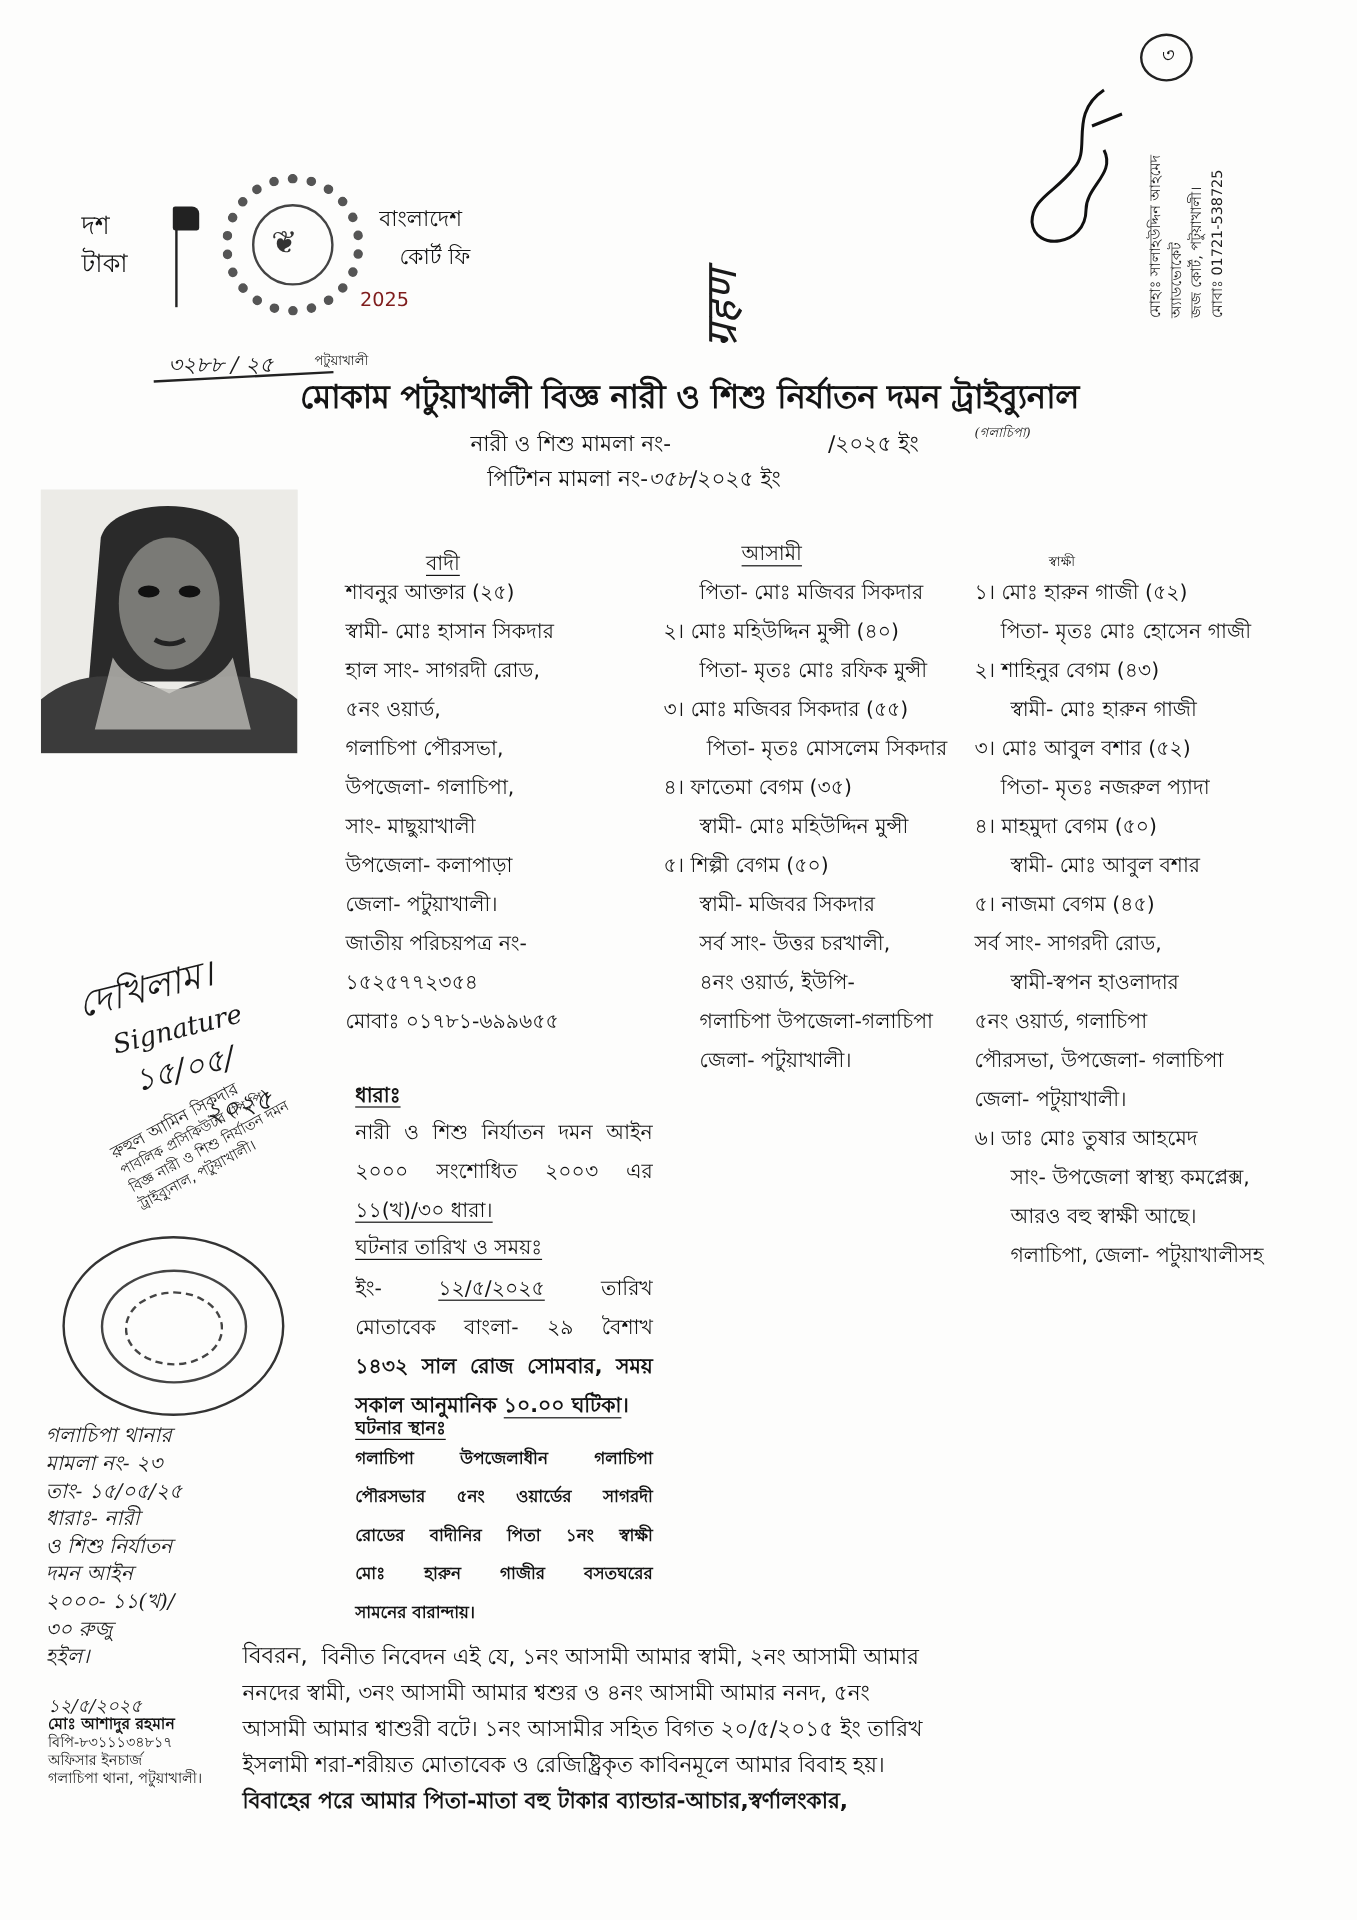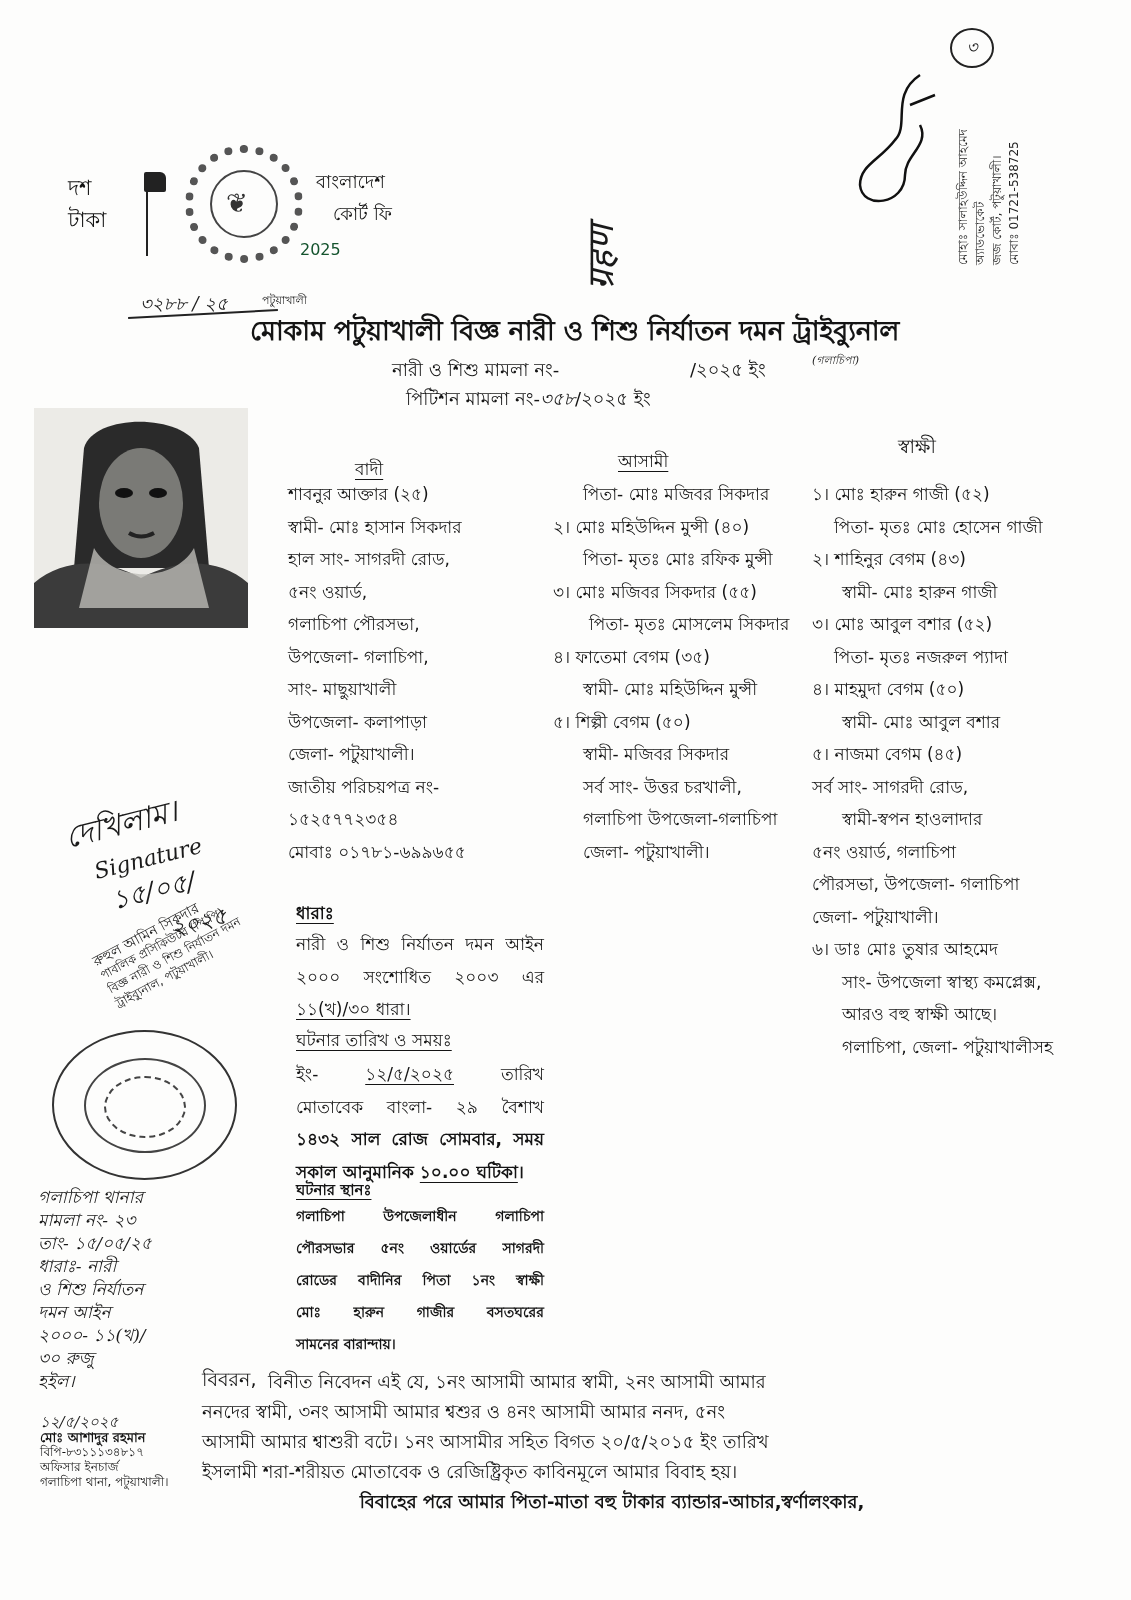--- a/index.html
+++ b/index.html
@@ -14,21 +14,21 @@
   
   .fee-label { left: 68px; top: 172px; font-size: 21px; line-height: 32px; }
   .flag-mark { left: 144px; top: 172px; width: 22px; height: 20px; background: #222; border-radius: 2px 6px 2px 2px; }
   .flag-pole { left: 146px; top: 176px; width: 2px; height: 80px; background: #222; }
   .seal-round { left: 185px; top: 145px; width: 118px; height: 118px; border-radius: 50%;
     border: 8px dotted #555; box-sizing: border-box; }
   .seal-inner { left: 210px; top: 170px; width: 68px; height: 68px; border-radius: 50%; border: 2px solid #444; box-sizing: border-box; }
   .seal-leaf { left: 226px; top: 188px; font-size: 26px; color: #333; }
   .stamp-country { left: 316px; top: 168px; font-size: 18px; }
   .stamp-type { left: 333px; top: 200px; font-size: 18px; }
-  .stamp-year { left: 300px; top: 240px; font-size: 16px; color: #14532d; }
+  .stamp-year { left: 300px; top: 240px; font-size: 16px; color: #7f1d1d; }
 
   .hand-received { left: 575px; top: 115px; font-size: 36px; transform: rotate(-90deg); transform-origin: left top; top: 290px; }
 
   
   .lawyer-block { left: 955px; top: 265px; transform: rotate(-90deg); transform-origin: left top; font-size: 12px; line-height: 17px; color: #222; }
   .page-num { left: 950px; top: 28px; width: 40px; height: 36px; border: 2px solid #222; border-radius: 50%; text-align: center; line-height: 34px; font-size: 17px; }
   .lawyer-sign { left: 850px; top: 65px; width: 90px; height: 150px; }
 
   
   .court-title { left: 250px; top: 310px; font-size: 27px; font-weight: bold; letter-spacing: -0.3px; }
@@ -166,25 +166,26 @@
   <div style="padding-left:30px">পিতা- মোঃ মজিবর সিকদার</div>
   <div>২। মোঃ মহিউদ্দিন মুন্সী (৪০)</div>
   <div style="padding-left:30px">পিতা- মৃতঃ মোঃ রফিক মুন্সী</div>
   <div>৩।  মোঃ মজিবর সিকদার (৫৫)</div>
   <div style="padding-left:36px">পিতা- মৃতঃ মোসলেম সিকদার</div>
   <div>৪। ফাতেমা বেগম (৩৫)</div>
   <div style="padding-left:30px">স্বামী- মোঃ মহিউদ্দিন মুন্সী</div>
   <div>৫। শিল্পী বেগম (৫০)</div>
   <div style="padding-left:30px">স্বামী- মজিবর সিকদার</div>
   <div style="padding-left:30px">সর্ব সাং- উত্তর চরখালী,</div>
+  <div style="padding-left:30px">৪নং ওয়ার্ড, ইউপি-</div>
   <div style="padding-left:30px">গলাচিপা উপজেলা-গলাচিপা</div>
   <div style="padding-left:30px">জেলা- পটুয়াখালী।</div>
 </div>
 
-<div class="abs" style="left:874px; top:432px; font-size:19px;margin-left:24px;">স্বাক্ষী</div>
+<div class="abs" style="left:874px; top:460px; font-size:11px;">স্বাক্ষী</div>
 <div class="abs txt" style="left:812px; top:478px;">
   <div>১। মোঃ হারুন গাজী (৫২)</div>
   <div style="padding-left:22px">পিতা- মৃতঃ মোঃ হোসেন গাজী</div>
   <div>২। শাহিনুর বেগম (৪৩)</div>
   <div style="padding-left:30px">স্বামী- মোঃ হারুন গাজী</div>
   <div>৩। মোঃ আবুল বশার (৫২)</div>
   <div style="padding-left:22px">পিতা- মৃতঃ নজরুল প্যাদা</div>
   <div>৪। মাহমুদা বেগম (৫০)</div>
   <div style="padding-left:30px">স্বামী- মোঃ আবুল বশার</div>
   <div>৫। নাজমা বেগম (৪৫)</div>
@@ -234,13 +235,13 @@
   <div>বিপি-৮৩১১১৩৪৮১৭</div>
   <div>অফিসার ইনচার্জ</div>
   <div>গলাচিপা থানা, পটুয়াখালী।</div>
 </div>
 
 <div class="abs details-label">বিবরন,</div>
 <div class="abs narr" style="top:1368px; padding-left:0; left:268px;">বিনীত নিবেদন এই যে, ১নং আসামী আমার স্বামী, ২নং আসামী আমার</div>
 <div class="abs narr" style="top:1398px; left:202px; width:820px;">ননদের স্বামী, ৩নং আসামী আমার শ্বশুর ও ৪নং আসামী আমার ননদ, ৫নং</div>
 <div class="abs narr" style="top:1428px; left:202px; width:820px;">আসামী আমার শ্বাশুরী বটে। ১নং আসামীর সহিত বিগত ২০/৫/২০১৫ ইং তারিখ</div>
 <div class="abs narr" style="top:1458px; left:202px; width:820px;">ইসলামী শরা-শরীয়ত মোতাবেক ও রেজিষ্ট্রিকৃত কাবিনমূলে আমার বিবাহ হয়।</div>
-<div class="abs narr bold" style="top:1488px; left:202px; width:820px;text-align:center;">বিবাহের পরে আমার পিতা-মাতা বহু টাকার ব্যান্ডার-আচার,স্বর্ণালংকার,</div>
+<div class="abs narr bold" style="top:1488px; left:202px; width:820px;">বিবাহের পরে আমার পিতা-মাতা বহু টাকার ব্যান্ডার-আচার,স্বর্ণালংকার,</div>
 
 </body></html>

